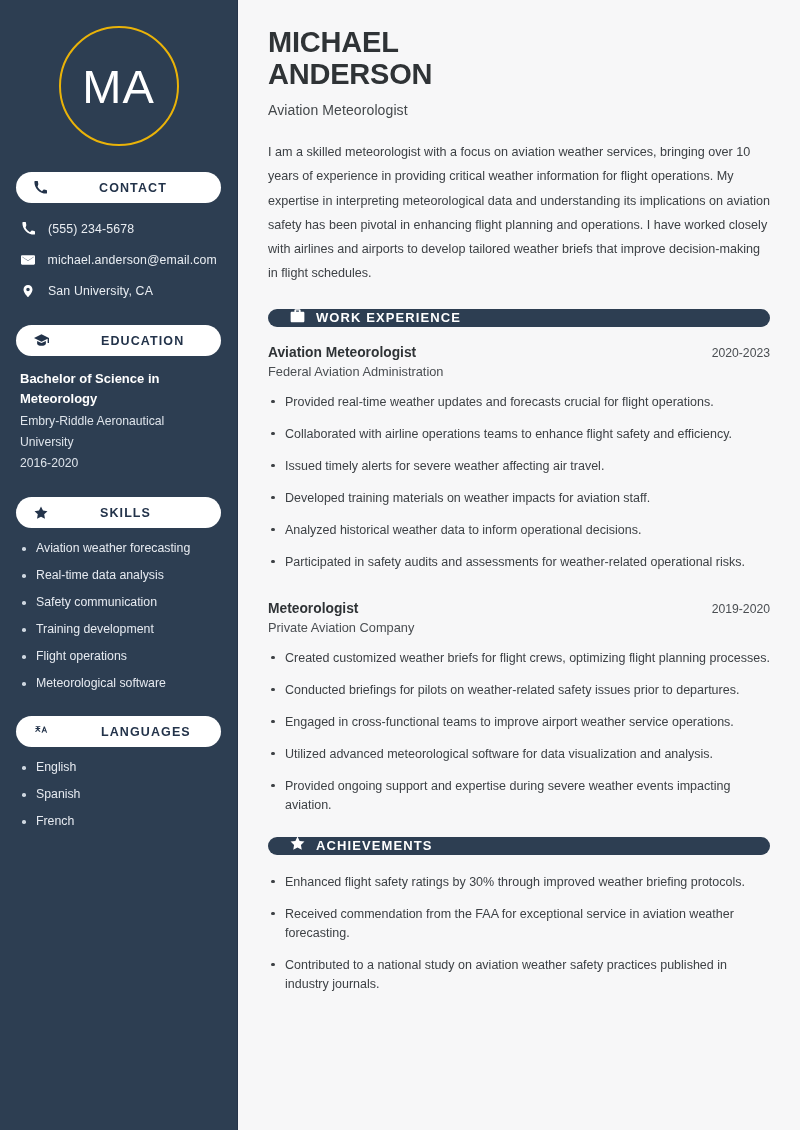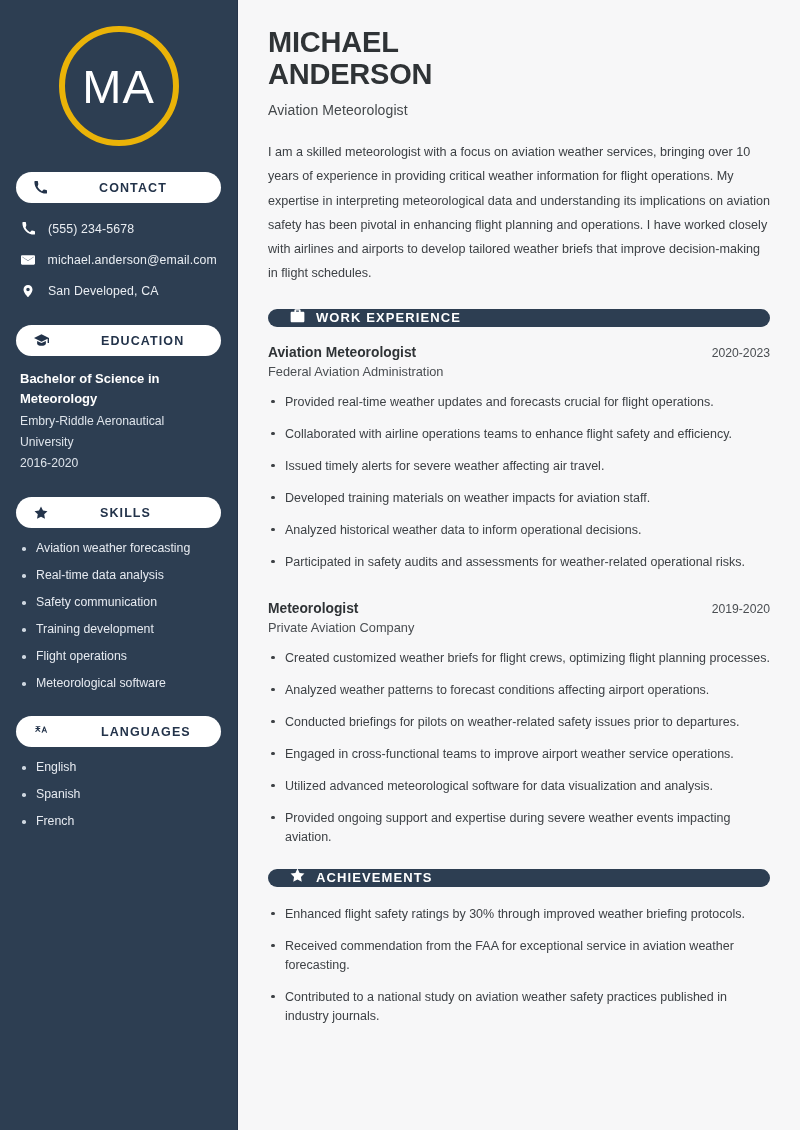--- a/index.html
+++ b/index.html
@@ -31,21 +31,21 @@
   }
   .monogram-wrap {
     display: flex;
     justify-content: center;
     margin-top: 0px;
     margin-bottom: 26px;
   }
   .monogram {
     width: 120px;
     height: 120px;
-    border: 6px solid #eab308;
+    border: 2px solid #eab308;
     border-radius: 50%;
     display: flex;
     align-items: center;
     justify-content: center;
     font-size: 47px;
     font-weight: 400;
     letter-spacing: 1px;
     color: #ffffff;
     line-height: 1;
   }
@@ -249,21 +249,21 @@
         </span>
         <span class="ctext">michael.anderson@email.com</span>
       </div>
 
       <div class="contact-row">
         <span class="cico">
           <svg width="12" height="14" viewBox="0 0 24 24" fill="#ffffff">
             <path d="M12 0C7 0 3 4 3 9c0 6.7 8.2 14.5 8.5 14.8.3.3.7.3 1 0C12.8 23.5 21 15.7 21 9c0-5-4-9-9-9zm0 12.5A3.5 3.5 0 1 1 12 5.5a3.5 3.5 0 0 1 0 7z"></path>
           </svg>
         </span>
-        <span class="ctext">San Developed, CA</span>
+        <span class="ctext">San University, CA</span>
       </div>
     </div>
 
     <div class="pill">
       <span class="ico">
         <svg width="15" height="13" viewBox="0 0 24 20" fill="#23334a">
           <path d="M12 0 0 6l12 6 9.8-4.9V14h2.2V6L12 0z"></path>
           <path d="M5 10.6V15c0 1.9 3.1 3.4 7 3.4s7-1.5 7-3.4v-4.4l-7 3.5-7-3.5z"></path>
         </svg>
       </span>
@@ -352,21 +352,20 @@
     <div class="job-gap"></div>
 
     <div class="job">
       <div class="job-head">
         <span class="job-role">Meteorologist</span>
         <span class="job-dates">2019-2020</span>
       </div>
       <div class="job-org">Private Aviation Company</div>
       <ul class="main-list">
         <li>Created customized weather briefs for flight crews, optimizing flight planning processes.</li>
-        <li>Analyzed weather patterns to forecast conditions affecting airport operations.</li>
         <li>Conducted briefings for pilots on weather-related safety issues prior to departures.</li>
         <li>Engaged in cross-functional teams to improve airport weather service operations.</li>
         <li>Utilized advanced meteorological software for data visualization and analysis.</li>
         <li>Provided ongoing support and expertise during severe weather events impacting aviation.</li>
       </ul>
     </div>
 
     <div class="ach-wrap">
       <div class="section-pill">
         <span class="ico">

